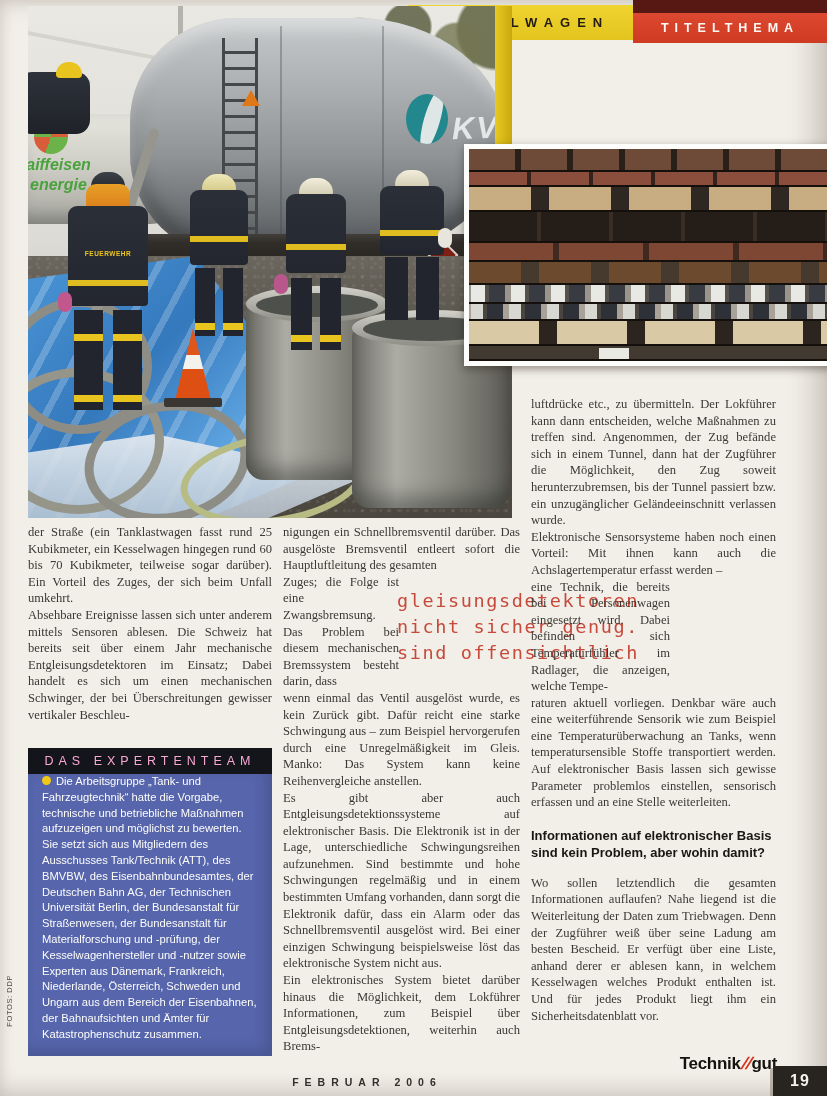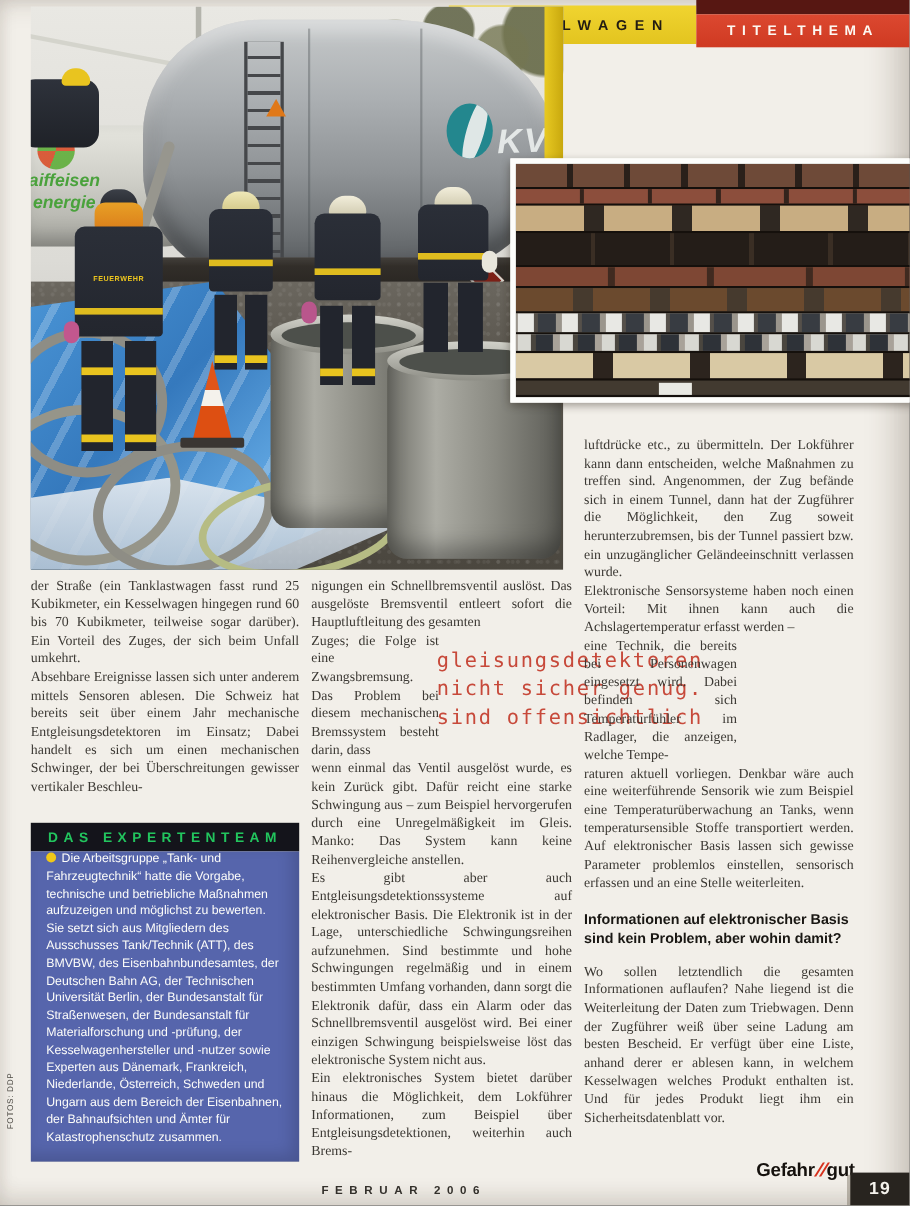--- a/index.html
+++ b/index.html
@@ -147,21 +147,21 @@
   .col3 .indent{width:139px;}
   .subhead{font-family:"Liberation Sans",sans-serif;font-weight:bold;font-size:13px;line-height:17.5px;
     color:#191713;margin:16px 0 13px 0 !important;text-align:left;}
 
   .pullquote{left:397px;top:588px;width:286px;font-family:"DejaVu Sans Mono",monospace;
     font-size:18.5px;line-height:26px;letter-spacing:1.6px;color:#c7493a;}
 
   
   .expert-head{left:28px;top:748px;width:244px;height:26px;background:#14141b;
     display:flex;align-items:center;justify-content:center;}
-  .expert-head span{color:#22c55e;font-size:12.5px;font-weight:bold;letter-spacing:5px;}
+  .expert-head span{color:#f9a8d4;font-size:12.5px;font-weight:normal;letter-spacing:5px;}
   .expert-body{left:28px;top:774px;width:244px;height:282px;background:#5665ac;
     box-shadow:inset -6px -6px 14px rgba(0,0,0,.15);box-sizing:border-box;padding:0 14px;}
   .expert-text{color:#fdfdfa;font-size:11.2px;line-height:15.8px;text-align:left;}
   .bullet{display:inline-block;width:9px;height:9px;border-radius:50%;background:#f0c818;margin-right:5px;}
 
   .credit{left:5px;top:975px;font-size:7.5px;letter-spacing:.6px;color:#4e4b45;
     writing-mode:vertical-rl;transform:rotate(180deg);}
 
   
   .issue{left:252px;top:1076px;width:230px;text-align:center;font-size:10.5px;font-weight:600;
@@ -292,21 +292,21 @@
     </div>
   </div>
 
 
   <div class="abs body-col col1">
     <p>der Straße (ein Tanklastwagen fasst rund 25 Kubikmeter, ein Kesselwagen hingegen rund 60 bis 70 Kubikmeter, teilweise sogar darüber). Ein Vorteil des Zuges, der sich beim Unfall umkehrt.</p>
     <p>Absehbare Ereignisse lassen sich unter anderem mittels Sensoren ablesen. Die Schweiz hat bereits seit über einem Jahr mechanische Entgleisungsdetektoren im Einsatz; Dabei handelt es sich um einen mechanischen Schwinger, der bei Überschreitungen gewisser vertikaler Beschleu-</p>
   </div>
 
   <div class="abs body-col col2">
-    <p>nigungen ein Schnellbremsventil auslöst. Das ausgelöste Bremsventil entleert sofort die Hauptluftleitung des gesamten</p>
+    <p>nigungen ein Schnellbremsventil darüber. Das ausgelöste Bremsventil entleert sofort die Hauptluftleitung des gesamten</p>
     <div class="narrow">
       <p>Zuges; die Folge ist eine Zwangsbremsung.</p>
       <p>Das Problem bei diesem mechanischen Bremssystem besteht darin, dass</p>
     </div>
     <p>wenn einmal das Ventil ausgelöst wurde, es kein Zurück gibt. Dafür reicht eine starke Schwingung aus – zum Beispiel hervorgerufen durch eine Unregelmäßigkeit im Gleis. Manko: Das System kann keine Reihenvergleiche anstellen.</p>
     <p>Es gibt aber auch Entgleisungsdetektionssysteme auf elektronischer Basis. Die Elektronik ist in der Lage, unterschiedliche Schwingungsreihen aufzunehmen. Sind bestimmte und hohe Schwingungen regelmäßig und in einem bestimmten Umfang vorhanden, dann sorgt die Elektronik dafür, dass ein Alarm oder das Schnellbremsventil ausgelöst wird. Bei einer einzigen Schwingung beispielsweise löst das elektronische System nicht aus.</p>
     <p>Ein elektronisches System bietet darüber hinaus die Möglichkeit, dem Lokführer Informationen, zum Beispiel über Entgleisungsdetektionen, weiterhin auch Brems-</p>
   </div>
 
   <div class="abs pullquote">
@@ -332,19 +332,19 @@
   <div class="abs expert-body">
     <div class="expert-text">
       <span class="bullet"></span><span>Die Arbeitsgruppe „Tank- und Fahrzeugtechnik“ hatte die Vorgabe, technische und betriebliche Maßnahmen aufzuzeigen und möglichst zu bewerten. Sie setzt sich aus Mitgliedern des Ausschusses Tank/Technik (ATT), des BMVBW, des Eisenbahnbundesamtes, der Deutschen Bahn AG, der Technischen Universität Berlin, der Bundesanstalt für Straßenwesen, der Bundesanstalt für Materialforschung und -prüfung, der Kesselwagenhersteller und -nutzer sowie Experten aus Dänemark, Frankreich, Niederlande, Österreich, Schweden und Ungarn aus dem Bereich der Eisenbahnen, der Bahnaufsichten und Ämter für Katastrophenschutz zusammen.</span>
     </div>
   </div>
 
   <div class="abs credit">FOTOS: DDP</div>
 
   <div class="abs issue">FEBRUAR 2006</div>
   <div class="abs maglogo">
-    <span>Gefahr</span><span class="slashes">//</span><span>gut</span>
+    <span>Technik</span><span class="slashes">//</span><span>gut</span>
   </div>
   <div class="abs pagebox">
     <span>19</span>
   </div>
 
 </div>
 
 </body></html>

